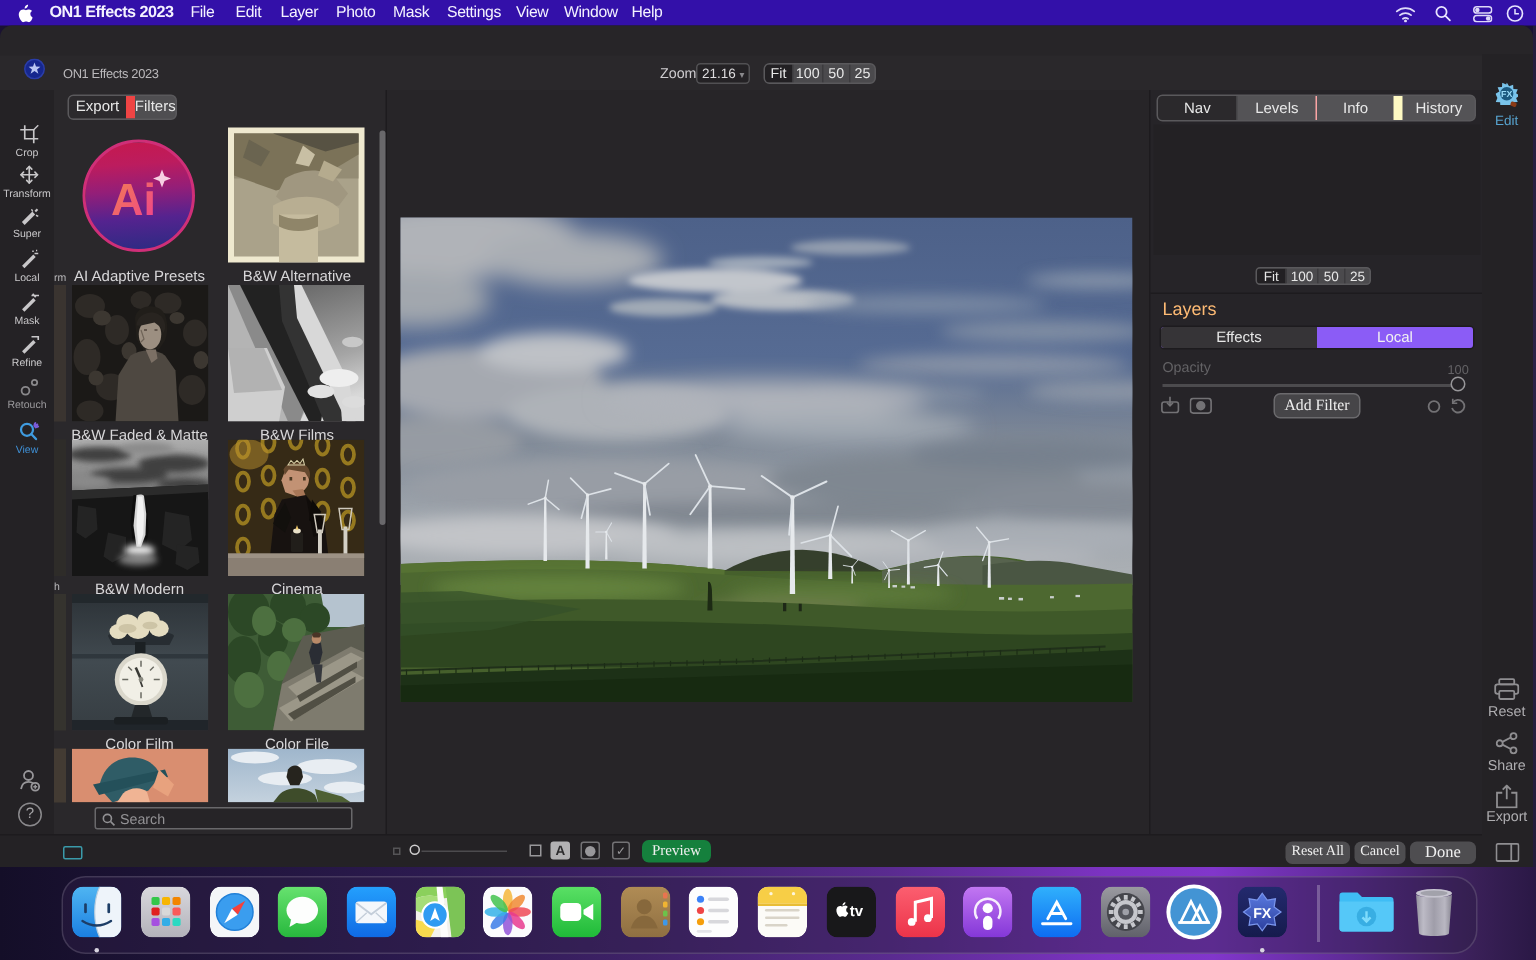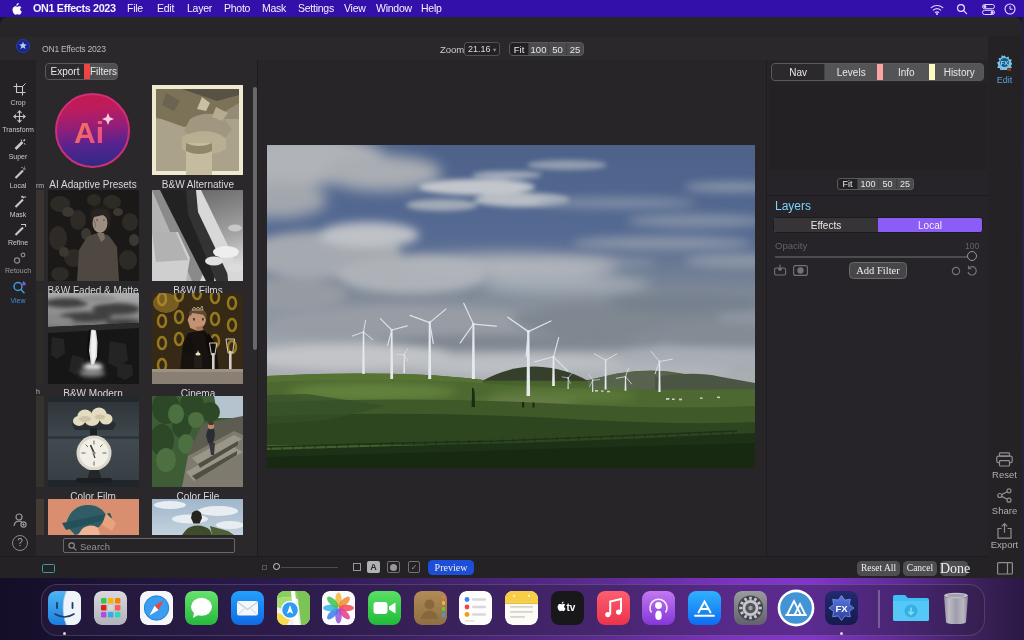--- a/index.html
+++ b/index.html
@@ -705,32 +705,32 @@
 </g>
 <path d="M0 305 Q140 300 250 298 Q370 294 488 288 L488 323 L0 323 Z" fill="#1d3117"></path>
 <path d="M0 312 Q200 306 488 298 L488 323 L0 323 Z" fill="#172a11"></path>
 <path d="M0 250 L40 249 L120 261 L60 275 L0 279 Z" fill="#35502a" opacity="0.7"></path>
 </svg>
     </div>
   <div id="rightpanel">
     <div class="seg" style="left:4px;top:3px;height:18px;border:1px solid #5a595c;background:#545356;width:213px">
       <div style="width:53px;background:#2b292c;font-size:10px">Nav</div>
       <div style="width:53px;border-left:1px solid #434245;font-size:10px">Levels</div>
-      <div style="width:53px;border-left:6px solid #fca5a5;font-size:10px">Info</div>
+      <div style="width:53px;border-left:1px solid #fca5a5;font-size:10px">Info</div>
       <div style="width:54px;border-left:6px solid #fef9c3;font-size:10px">History</div>
     </div>
     <div class="abs" style="left:2px;top:23px;width:218px;height:87px;background:#232124"></div>
     <div class="seg" style="left:70px;top:118px;height:12px;border:1px solid #5a595c;background:#4b4a4d;border-radius:3px">
       <div style="width:19px;background:#222023;font-size:9px">Fit</div>
       <div style="width:21px;border-left:1px solid #3c3b3e;font-size:9px">100</div>
       <div style="width:18px;border-left:1px solid #3c3b3e;font-size:9px">50</div>
       <div style="width:17px;border-left:1px solid #3c3b3e;font-size:9px">25</div>
     </div>
     <div class="abs" style="left:0;top:135px;width:222px;height:1px;background:#1d1b1e"></div>
-    <div class="abs" style="left:8px;top:139px;font-size:12px;color:#7dd3fc">Layers</div>
+    <div class="abs" style="left:8px;top:139px;font-size:12px;color:#fdba74">Layers</div>
     <div class="seg" style="left:6px;top:157px;height:16px;width:210px;border:1px solid #1d1b1e;background:#8b5cf6;border-radius:3px">
       <div style="width:105px;background:#363437;font-size:10px">Effects</div>
       <div style="width:105px;font-size:10px;color:#f2f2f2">Local</div>
     </div>
     <div class="abs" style="left:8px;top:180px;font-size:9.5px;color:#636265">Opacity</div>
     <div class="abs" style="left:198px;top:181px;font-size:8.5px;color:#636265">100</div>
     <div class="abs" style="left:8px;top:196px;width:200px;height:1.5px;background:#4c4b4e"></div>
     <div class="abs" style="left:200px;top:191px;width:10px;height:10px;border:1.3px solid #98979a;border-radius:50%;background:#262428"></div>
     <svg class="abs" style="left:7px;top:204px" width="13" height="12" viewBox="0 0 13 12">
         <g stroke="#737275" stroke-width="1.1" fill="none">
@@ -798,24 +798,24 @@
     <div class="abs" style="left:42px;top:6.5px;width:13px;height:9px;border:1.4px solid #3a9aaa;border-radius:1.5px"></div>
     <div class="abs" style="left:262px;top:8px;width:5px;height:5px;border:1px solid #555457"></div>
     <div class="abs" style="left:273px;top:6px;width:7px;height:7px;border:1.3px solid #cfcecf;border-radius:50%"></div>
     <div class="abs" style="left:281px;top:10px;width:57px;height:1px;background:#4c4b4e"></div>
     <div class="abs" style="left:353px;top:6px;width:8px;height:8px;border:1.2px solid #98979a"></div>
     <div class="abs" style="left:367px;top:4px;width:13px;height:12px;background:#b2b1b3;border-radius:2px;color:#2c2b2d;font-size:9px;font-weight:bold;text-align:center;line-height:12px">A</div>
     <div class="abs" style="left:387px;top:4px;width:13px;height:12px;border:1.2px solid #737275;border-radius:2px">
         <div style="position:absolute;left:2px;top:2px;width:7px;height:7px;border-radius:50%;background:#98979a"></div>
       </div>
     <div class="abs" style="left:408px;top:4px;width:12px;height:12px;border:1.2px solid #737275;border-radius:2px;color:#98979a;font-size:8px;text-align:center;line-height:11px">✓</div>
-    <div class="btn" style="left:428px;top:3px;width:46px;height:15px;line-height:15px;background:#1d4ed8;font-size:10px">Preview</div>
+    <div class="btn" style="left:428px;top:3px;width:46px;height:15px;line-height:15px;background:#15803d;font-size:10px">Preview</div>
     <div class="btn" style="left:857px;top:3.5px;width:43px;height:15px;line-height:15px;font-size:9.5px">Reset All</div>
     <div class="btn" style="left:903px;top:3.5px;width:34px;height:15px;line-height:15px;font-size:9.5px">Cancel</div>
-    <div class="btn" style="left:940px;top:3.5px;width:28px;height:15px;line-height:15px;font-size:14px">Done</div>
+    <div class="btn" style="left:940px;top:3.5px;width:44px;height:15px;line-height:15px;font-size:11px">Done</div>
   </div>
 </div>
 
 <div id="dock"></div>
   <div class="di" style="left:48px;width:33px;height:34px;"><svg width="33" height="34" viewBox="0 0 33 34">
       <defs>
         <linearGradient id="fnd" x1="0" y1="0" x2="0" y2="1">
           <stop offset="0" stop-color="#4fb5f2"></stop>
           <stop offset="1" stop-color="#1b7fe0"></stop>
         </linearGradient>

